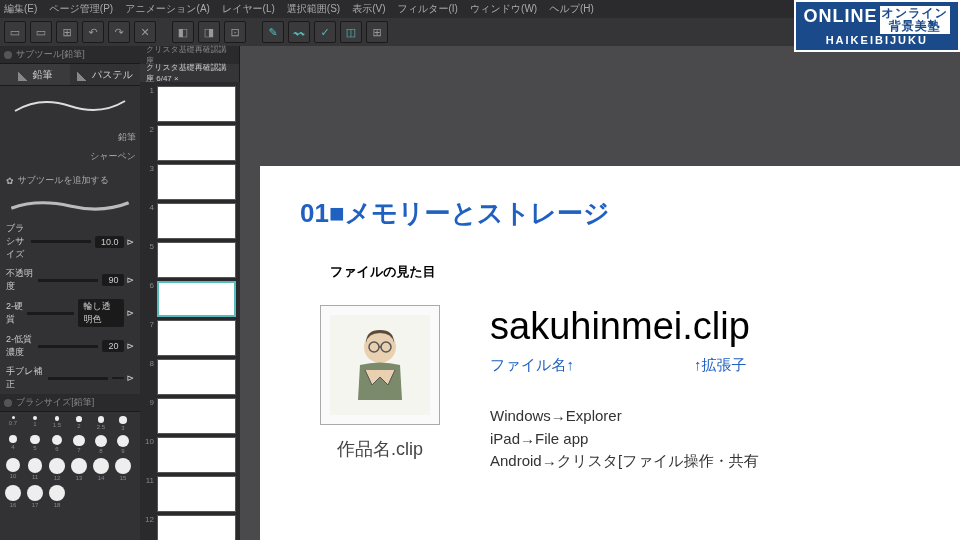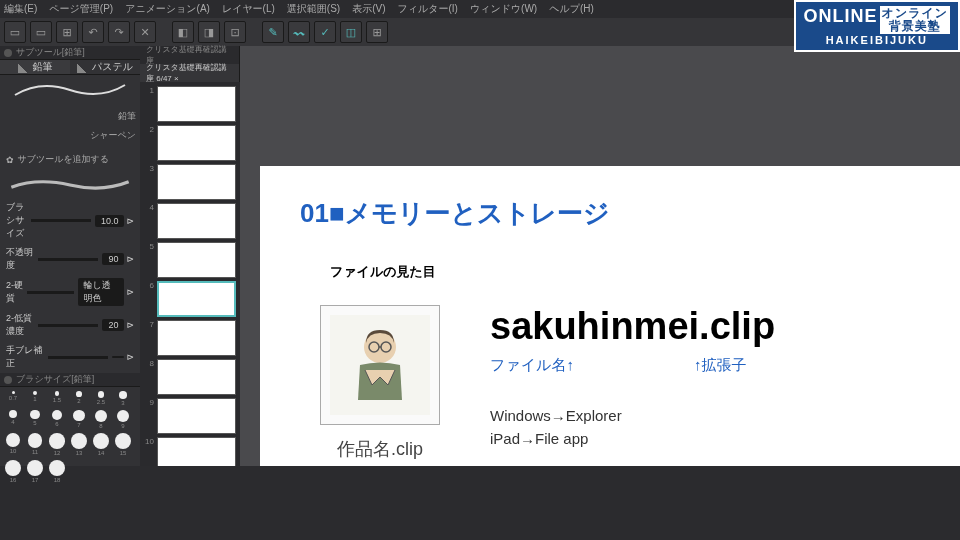--- a/index.html
+++ b/index.html
@@ -2,21 +2,21 @@
 <html><head>
 <meta charset="utf-8">
 <style>
 *{margin:0;padding:0;box-sizing:border-box;font-family:"Hiragino Kaku Gothic ProN","Yu Gothic",sans-serif}
 body{width:960px;height:540px;background:#2b2b2e;overflow:hidden;position:relative;color:#ccc}
 .menubar{height:18px;background:#2b2b2e;display:flex;align-items:center;padding:0 4px;font-size:10px;gap:12px;color:#aaa}
 .menubar span{cursor:pointer}
 .topbar{height:28px;background:#353538;display:flex;align-items:center;padding:0 4px;gap:4px}
 .btn{width:22px;height:22px;background:#3a3a3d;border:1px solid #1a1a1a;border-radius:2px;display:flex;align-items:center;justify-content:center;font-size:11px;color:#999}
 .btn.c{color:#5bb}
-.main{display:flex;height:420px}
+.main{display:flex;height:494px}
 .leftpanel{width:140px;background:#323235;display:flex;flex-direction:column;font-size:10px}
 .panel-head{height:18px;background:#2a2a2d;display:flex;align-items:center;padding:0 4px;font-size:9px;color:#888;border-bottom:1px solid #1a1a1a}
 .panel-head .dot{width:8px;height:8px;border-radius:50%;background:#555;margin-right:4px}
 .subtool{display:flex;height:22px;border-bottom:1px solid #1a1a1a}
 .subtool div{flex:1;display:flex;align-items:center;justify-content:center;gap:3px;font-size:10px}
 .subtool div.active{background:#3a3a3d}
 .pencil-icon{width:12px;height:12px;background:linear-gradient(45deg,#888 40%,transparent 40%)}
 .stroke-preview{height:40px;display:flex;align-items:center;justify-content:center;padding:0 6px}
 .stroke-preview svg{width:100%;height:30px}
 .subtool-list{padding:2px 4px;font-size:9px}
@@ -41,21 +41,21 @@
 .canvas{flex:1;background:#4a4a4d;position:relative;overflow:hidden}
 .slide{position:absolute;left:20px;top:120px;right:0;bottom:0;background:#fff;padding:30px 40px;color:#000}
 .slide h1{color:#2060c0;font-size:26px;font-weight:bold;margin-bottom:32px}
 .slide h1 .sq{color:#2060c0}
 .slide h2{font-size:13px;font-weight:bold;margin-bottom:24px;margin-left:30px}
 .slide-body{display:flex;gap:50px;margin-left:20px}
 .file-block{display:flex;flex-direction:column;align-items:center}
 .file-icon{width:120px;height:120px;border:1px solid #aaa;background:#fafafa;display:flex;align-items:center;justify-content:center;margin-bottom:12px}
 .file-name{font-size:18px;color:#444}
 .file-info{flex:1}
-.big-filename{font-size:38px;font-weight:bold;color:#000;margin-bottom:8px;white-space:nowrap}
+.big-filename{font-size:38px;font-weight:normal;color:#000;margin-bottom:8px;white-space:nowrap}
 .labels{display:flex;gap:120px;color:#2060c0;font-size:15px;margin-bottom:30px}
 .platforms{font-size:15px;color:#333;line-height:1.5}
 .watermark{position:absolute;top:0;right:0;background:#1a4a8a;color:#fff;padding:4px 8px;text-align:center;border:2px solid #fff;z-index:10}
 .watermark .t1{font-size:18px;font-weight:bold;letter-spacing:1px}
 .watermark .t1 .jp{font-size:12px;background:#fff;color:#1a4a8a;padding:1px 2px;margin-left:2px;vertical-align:top;display:inline-block;line-height:1.1}
 .watermark .t2{font-size:11px;letter-spacing:2px;font-weight:bold}
 .avatar-svg{width:100px;height:100px}
 </style>
 </head>
 <body>
@@ -347,18 +347,19 @@
         </div>
         <div class="file-info">
           <div class="big-filename">sakuhinmei.clip</div>
           <div class="labels">
             <span>ファイル名↑</span>
             <span>↑拡張子</span>
           </div>
           <div class="platforms" id="platforms">
               <div>Windows→Explorer</div>
               <div>iPad→File app</div>
+              <div>Android→クリスタ[ファイル操作・共有</div>
             </div>
         </div>
       </div>
     </div>
   </div>
 </div>
 
 </body></html>

